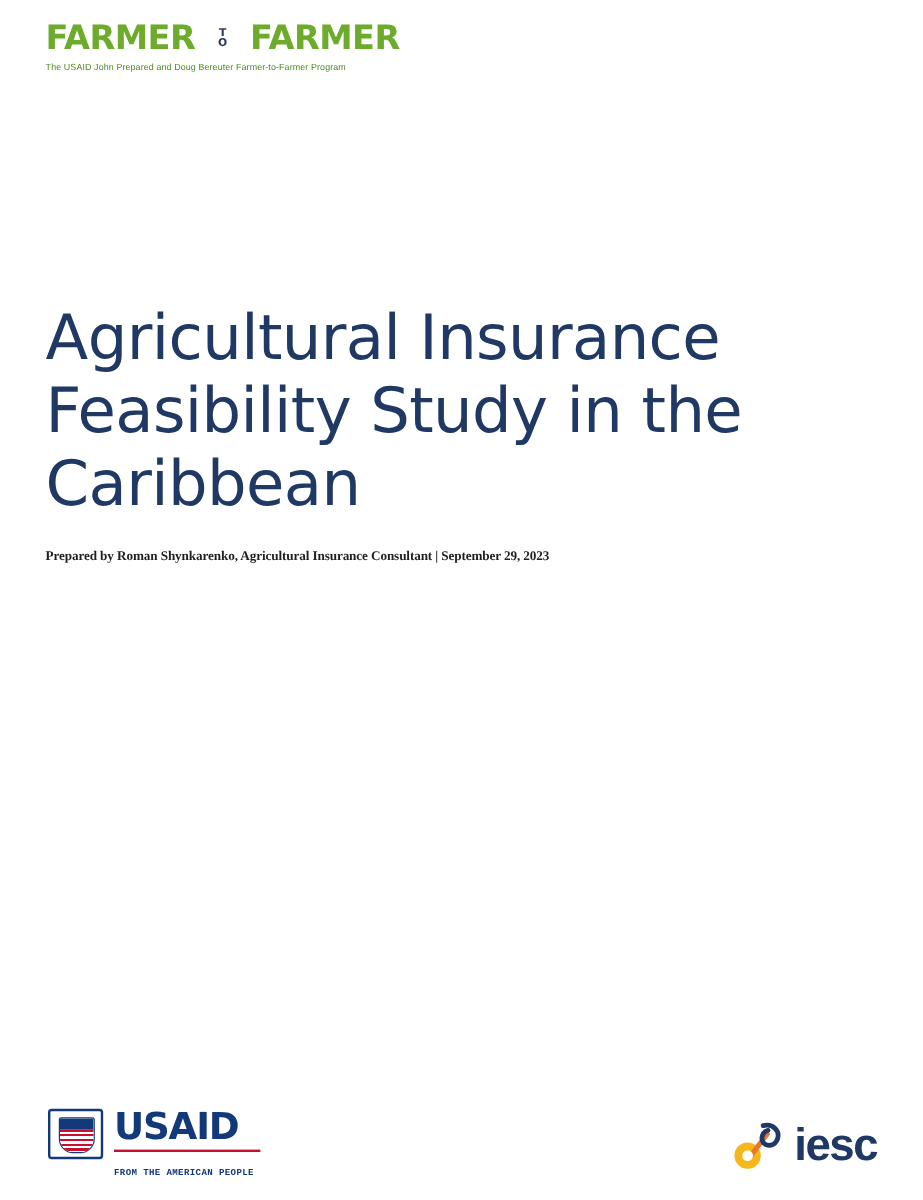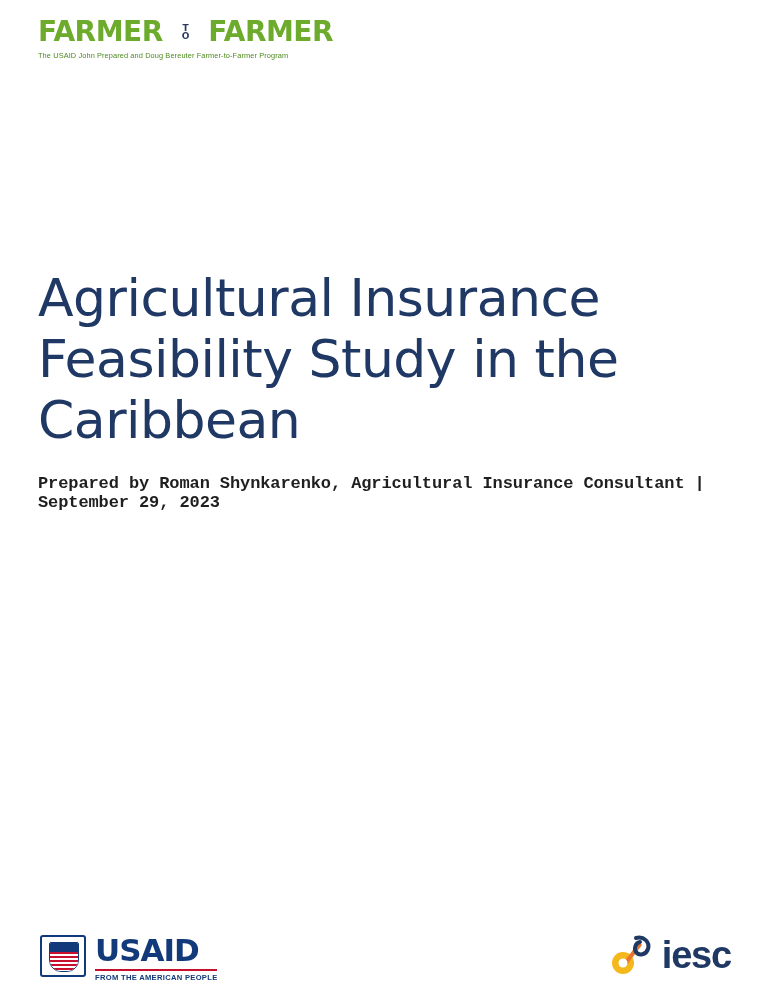--- a/index.html
+++ b/index.html
@@ -62,36 +62,35 @@
     letter-spacing: 0.1px;
     white-space: nowrap;
   }
 
   
   .title-block {
     position: absolute;
     left: 38px;
     top: 252px;
     width: 680px;
-    margin-top: 16px;
   }
   .doc-title {
     font-family: "DejaVu Sans", sans-serif;
     font-size: 52px;
     line-height: 61px;
     font-weight: normal;
     color: #1f3864;
     letter-spacing: -0.5px;
     margin: 0;
     max-width: 660px;
   }
   .doc-subtitle {
     margin-top: 23px;
-    font-family: Liberation Mono, monospace;
-    font-size: 17px;
+    font-family: Liberation Serif, serif;
+    font-size: 11px;
     font-weight: bold;
     color: #1f1f1f;
     letter-spacing: -0.1px;
   }
 
   
   .footer {
     position: absolute;
     left: 0;
     bottom: 0;
@@ -154,22 +153,22 @@
   }
   .usaid-word {
     font-family: "DejaVu Sans", sans-serif;
     font-weight: bold;
     font-size: 31px;
     line-height: 31px;
     color: #12397a;
     letter-spacing: -1px;
   }
   .usaid-sub {
-    margin-top: 2px;
-    font-family: Liberation Sans, sans-serif;
+    margin-top: 14px;
+    font-family: Liberation Mono, monospace;
     font-size: 7.6px;
     font-weight: bold;
     color: #12397a;
     letter-spacing: 0.3px;
   }
   .usaid-rule {
     width: 122px;
     height: 2px;
     background: #c8102e;
     margin-top: 3px;

